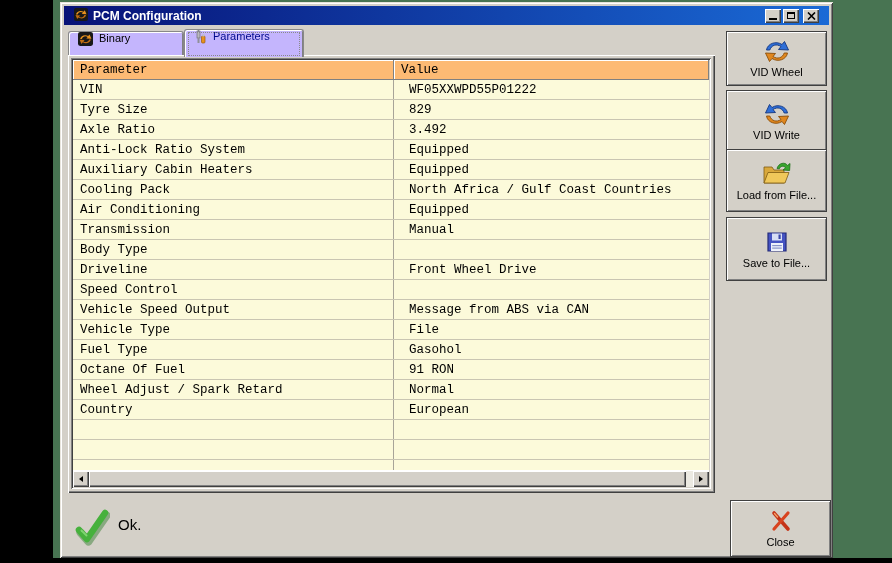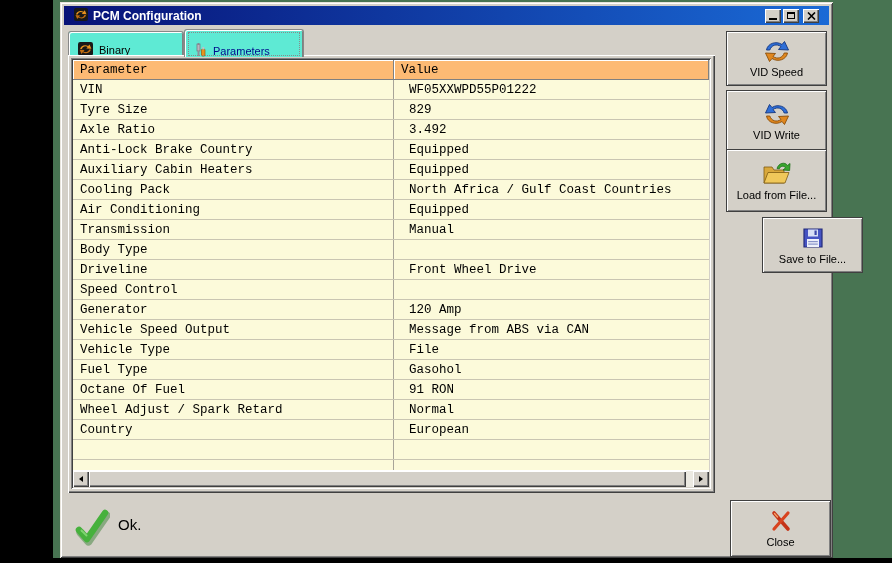--- a/index.html
+++ b/index.html
@@ -28,24 +28,24 @@
     width:16px;height:14px;background:#d4d0c8;box-sizing:border-box;
     box-shadow:inset 1px 1px 0 #fff, inset -1px -1px 0 #404040, inset -2px -2px 0 #808080;
     display:flex;align-items:center;justify-content:center;cursor:default;
   }
   .winbtn.close-btn{margin-left:2px;}
   .glyph-min{width:8px;height:2px;background:#000;margin-top:7px;}
   .glyph-max{width:8px;height:7px;border:1px solid #000;border-top-width:2px;box-sizing:border-box;}
 
   
   .tab{
-    position:absolute;background:#5eead4;border:1px solid #888;border-bottom:none;
+    position:absolute;background:#c4b5fd;border:1px solid #888;border-bottom:none;
     border-radius:3px 3px 0 0;box-sizing:border-box;
     box-shadow:inset 1px 1px 0 #fff, inset -1px 0 0 #808080;
-    display:flex;align-items:flex-end;gap:6px;padding-left:9px;font-size:11px;color:#000;
+    display:flex;align-items:flex-start;gap:6px;padding-left:9px;font-size:11px;color:#000;
   }
   .tab.binary{left:8px;top:29px;width:116px;height:25px;z-index:1;}
   .tab.params{left:124px;top:27px;width:120px;height:28px;z-index:3;}
   .tab.params::after{content:"";position:absolute;inset:2px 3px 1px 3px;border:1px dotted #8a8a8a;pointer-events:none;}
   .tab.params .tab-label{color:#000a8c;}
 
   
   .panel{
     position:absolute;left:8px;top:53px;width:647px;height:438px;background:#d4d0c8;z-index:2;
     box-shadow:inset 1px 1px 0 #fff, inset -1px -1px 0 #404040, inset -2px -2px 0 #808080;
@@ -92,21 +92,21 @@
   
   .sidebtn{
     position:absolute;left:666px;width:101px;background:#d4d0c8;border:1px solid #404040;
     box-shadow:inset 1px 1px 0 #fff, inset -1px -1px 0 #808080;box-sizing:border-box;
     display:flex;flex-direction:column;align-items:center;justify-content:center;
     gap:3px;font-size:11px;color:#000;cursor:default;
   }
   .btn-vid-read{top:29px;height:55px;}
   .btn-vid-write{top:88px;height:63px;}
   .btn-load{top:147px;height:63px;}
-  .btn-save{top:215px;height:56px;margin-left:36px;}
+  .btn-save{top:215px;height:64px;}
   .btn-close{left:670px;top:498px;width:101px;height:57px;position:absolute;
     background:#d4d0c8;border:1px solid #404040;
     box-shadow:inset 1px 1px 0 #fff, inset -1px -1px 0 #808080;box-sizing:border-box;
     display:flex;flex-direction:column;align-items:center;justify-content:center;gap:3px;
     font-size:11px;color:#000;cursor:default;}
   .btn-label{white-space:nowrap;}
 
   
   .status-check{position:absolute;left:14px;top:504px;}
   .status-text{position:absolute;left:58px;top:514px;font-size:15px;color:#000;}
@@ -176,21 +176,21 @@
             </div>
             <div class="trow">
               <div class="cell par">Tyre Size</div>
               <div class="cell val">829</div>
             </div>
             <div class="trow">
               <div class="cell par">Axle Ratio</div>
               <div class="cell val">3.492</div>
             </div>
             <div class="trow">
-              <div class="cell par">Anti-Lock Brake Country</div>
+              <div class="cell par">Anti-Lock Ratio System</div>
               <div class="cell val">Equipped</div>
             </div>
             <div class="trow">
               <div class="cell par">Auxiliary Cabin Heaters</div>
               <div class="cell val">Equipped</div>
             </div>
             <div class="trow">
               <div class="cell par">Cooling Pack</div>
               <div class="cell val">North Africa / Gulf Coast Countries</div>
             </div>
@@ -206,24 +206,20 @@
               <div class="cell par">Body Type</div>
               <div class="cell val"></div>
             </div>
             <div class="trow">
               <div class="cell par">Driveline</div>
               <div class="cell val">Front Wheel Drive</div>
             </div>
             <div class="trow">
               <div class="cell par">Speed Control</div>
               <div class="cell val"></div>
-            </div>
-            <div class="trow">
-              <div class="cell par">Generator</div>
-              <div class="cell val">120 Amp</div>
             </div>
             <div class="trow">
               <div class="cell par">Vehicle Speed Output</div>
               <div class="cell val">Message from ABS via CAN</div>
             </div>
             <div class="trow">
               <div class="cell par">Vehicle Type</div>
               <div class="cell val">File</div>
             </div>
             <div class="trow">
@@ -274,21 +270,21 @@
         </div>
       </div>
     </div>
   </div>
 
   <div class="sidebtn btn-vid-read">
     <svg width="28" height="24" viewBox="0 0 28 24">
       <path d="M3.5 11 C4.5 4.5 13 1.5 19 5.5 L21.5 2.5 L25.5 11 L15.5 10.5 L18 7.5 C13.5 4.5 8.5 6 6.8 11 Z" fill="#2f6fd8" stroke="#14367e" stroke-width="0.9"></path>
       <path d="M3.5 11 C4.5 4.5 13 1.5 19 5.5 L21.5 2.5 L25.5 11 L15.5 10.5 L18 7.5 C13.5 4.5 8.5 6 6.8 11 Z" transform="rotate(180 14 12.5)" fill="#e0871e" stroke="#8a4d08" stroke-width="0.9"></path>
     </svg>
-    <span class="btn-label">VID Speed</span>
+    <span class="btn-label">VID Wheel</span>
   </div>
 
   <div class="sidebtn btn-vid-write">
     <svg width="28" height="24" viewBox="0 0 28 24">
       <g transform="translate(28 0) scale(-1 1)">
         <path d="M3.5 11 C4.5 4.5 13 1.5 19 5.5 L21.5 2.5 L25.5 11 L15.5 10.5 L18 7.5 C13.5 4.5 8.5 6 6.8 11 Z" fill="#2f6fd8" stroke="#14367e" stroke-width="0.9"></path>
         <path d="M3.5 11 C4.5 4.5 13 1.5 19 5.5 L21.5 2.5 L25.5 11 L15.5 10.5 L18 7.5 C13.5 4.5 8.5 6 6.8 11 Z" transform="rotate(180 14 12.5)" fill="#e0871e" stroke="#8a4d08" stroke-width="0.9"></path>
       </g>
     </svg>
     <span class="btn-label">VID Write</span>

